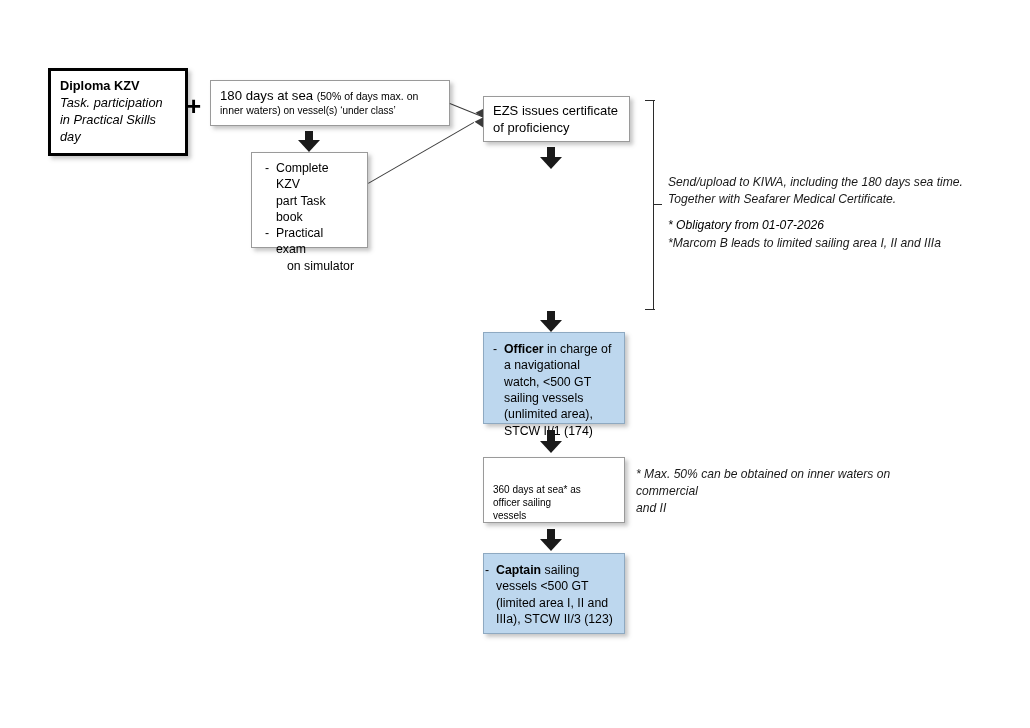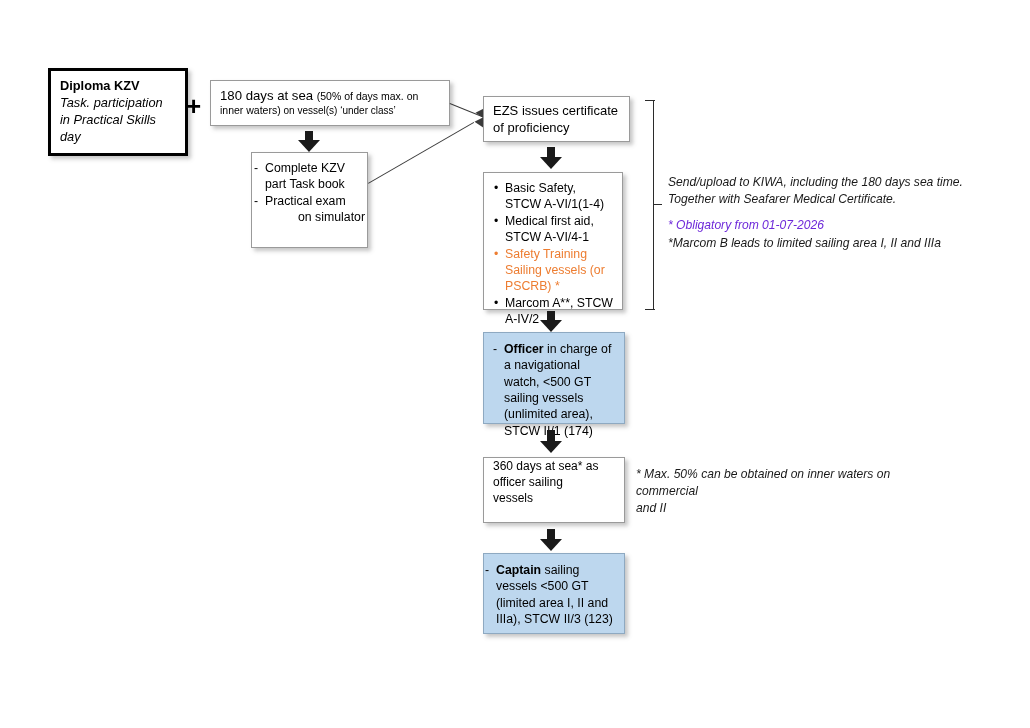--- a/index.html
+++ b/index.html
@@ -158,21 +158,21 @@
   }
 
   
   .note {
     position: absolute;
     font-style: italic;
     font-size: 12.1px;
     line-height: 1.42;
     color: #1a1a1a;
   }
-  .note .orange-txt { color: #6d28d9; }
+  .note .orange-txt { color: #000000; }
 </style>
 </head>
 <body>
 
 <div id="canvas">
 
   <div class="box box-thick" style="left:48px; top:68px; width:140px; height:88px; padding:7px 9px; font-size:12.8px;">
     <span class="t bold">Diploma KZV</span>
     <span class="t ital">Task. participation</span>
     <span class="t ital">in Practical Skills</span>
@@ -183,21 +183,21 @@
 
   <div class="box box-thin" style="left:210px; top:80px; width:240px; height:46px; padding:6px 9px; font-size:13.2px;">
     <span>180 days at sea </span><span class="small">(50% of days max. on</span><span class="small" style="display:block;"><span class="small">inner waters)</span><span style="font-size:10px;"> on vessel(s) ‘under class’</span></span>
   </div>
 
   <div class="dn-arrow" style="left:298px; top:131px; height:21px;">
     <div class="stem" style="height:11px;"></div>
     <div class="head" style="top:9px;"></div>
   </div>
 
-  <div class="box box-thin" style="left:251px; top:152px; width:117px; height:96px; padding:7px 2px;">
+  <div class="box box-thin" style="left:251px; top:152px; width:117px; height:96px; padding:7px 13px;">
     <span class="t dashline">Complete KZV</span>
     <span class="t" style="font-size:12.3px; padding-left:11px;">part Task book</span>
     <span class="t dashline">Practical exam</span>
     <span class="t" style="font-size:12.3px; padding-left:11px;text-align:right;">on simulator</span>
   </div>
 
   <div class="thin-line" style="left:450px; top:103px; width:36px; transform:rotate(22deg);"></div>
   <div class="thin-head" style="left:477px; top:110px; transform:rotate(152deg);"></div>
 
   <div class="thin-line" style="left:368px; top:183px; width:122px; transform:rotate(-30deg);"></div>
@@ -206,28 +206,20 @@
   <div class="box box-thin" style="left:483px; top:96px; width:147px; height:46px; padding:5px 9px; font-size:13px;">
     <span class="t">EZS issues certificate</span>
     <span class="t">of proficiency</span>
   </div>
 
   <div class="dn-arrow" style="left:540px; top:147px; height:22px;">
     <div class="stem" style="height:12px;"></div>
     <div class="head" style="top:10px;"></div>
   </div>
 
-  <div class="box box-thin" style="left:483px; top:172px; width:140px; height:138px; padding:8px 7px 8px 8px;">
-    <ul class="bullets">
-      <li>Basic Safety, STCW A-VI/1(1-4)</li>
-      <li>Medical first aid, STCW A-VI/4-1</li>
-      <li class="orange">Safety Training Sailing vessels (or PSCRB) *</li>
-      <li>Marcom A**, STCW A-IV/2</li>
-    </ul>
-  </div>
 
   <div class="bracket" style="left:645px; top:100px; width:18px; height:210px;">
     <div class="top-arm"></div>
     <div class="vert"></div>
     <div class="bot-arm"></div>
     <div class="mid-arm" style="top:104px;"></div>
   </div>
 
   <div class="note" style="left:668px; top:174px; width:300px;">
     <span class="t">Send/upload to KIWA, including the 180 days sea time.</span>
@@ -246,21 +238,21 @@
     <div class="dashline">
       <span class="bold">Officer</span><span> in charge of a navigational watch, &lt;500 GT  sailing vessels (unlimited area), STCW II/1 (174)</span>
     </div>
   </div>
 
   <div class="dn-arrow" style="left:540px; top:430px; height:24px;">
     <div class="stem" style="height:13px;"></div>
     <div class="head" style="top:11px;"></div>
   </div>
 
-  <div class="box box-thin" style="left:483px; top:457px; width:142px; height:66px; padding:1px 9px; font-size:12px;">
+  <div class="box box-thin" style="left:483px; top:457px; width:142px; height:66px; padding:25px 9px; font-size:10px;">
     <span class="t">360 days at sea* as</span>
     <span class="t">officer sailing</span>
     <span class="t">vessels</span>
   </div>
 
   <div class="note" style="left:636px; top:466px; width:310px;">
     <span class="t">* Max. 50% can be obtained on inner waters on commercial</span>
     <span class="t">and II</span>
   </div>
 

